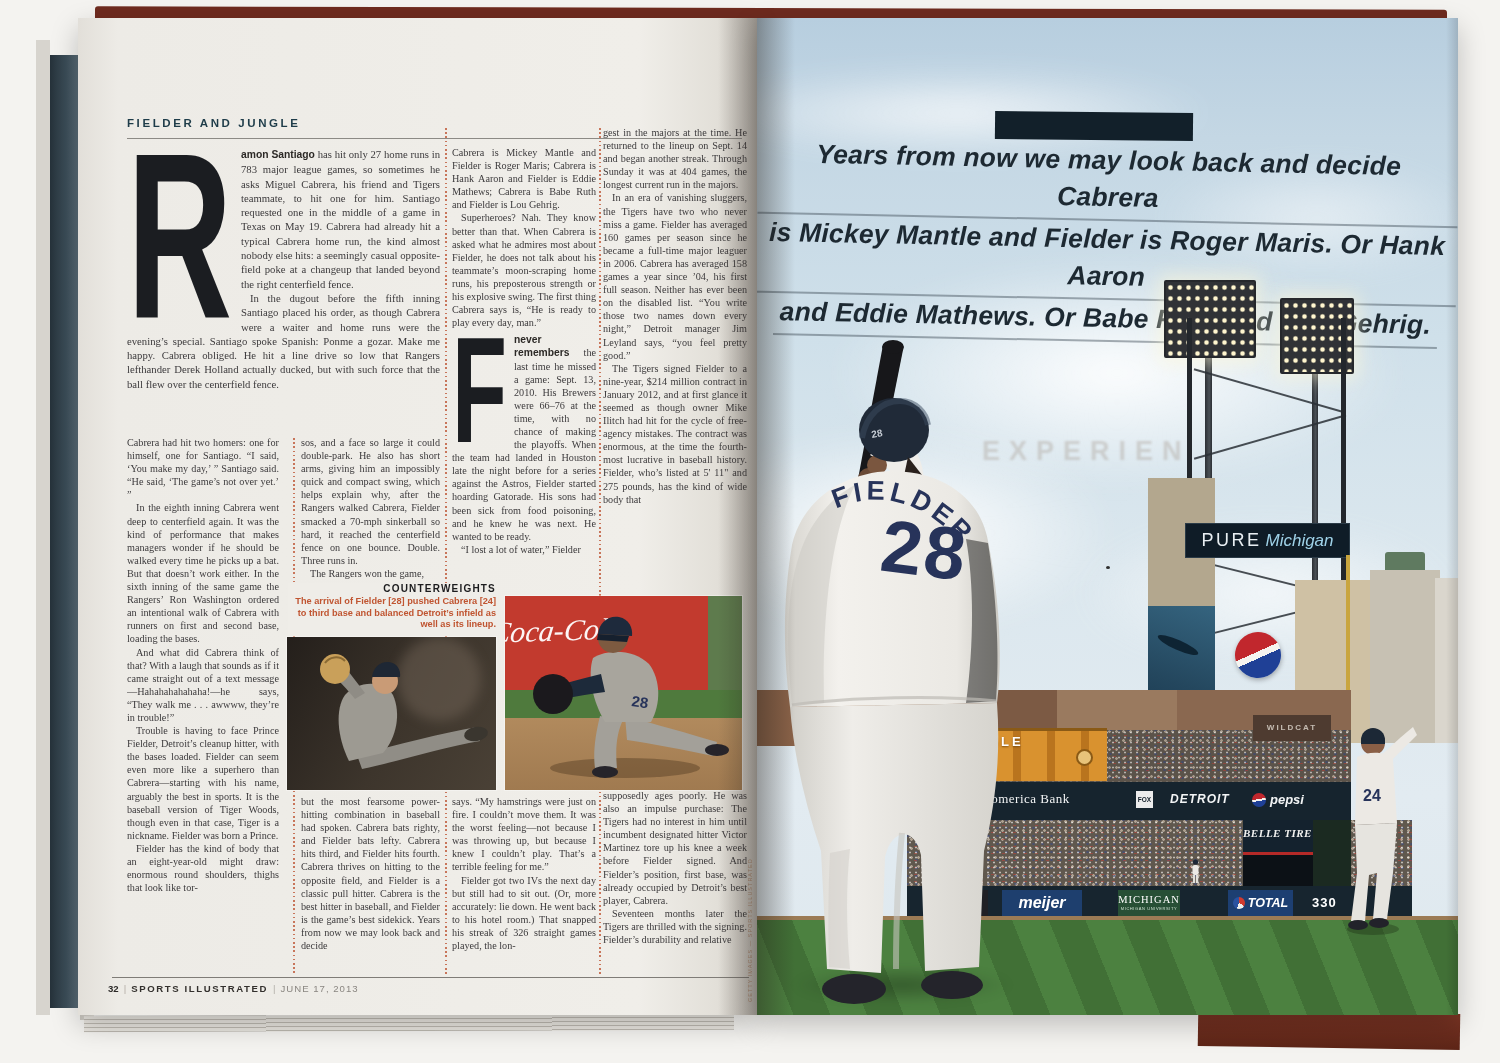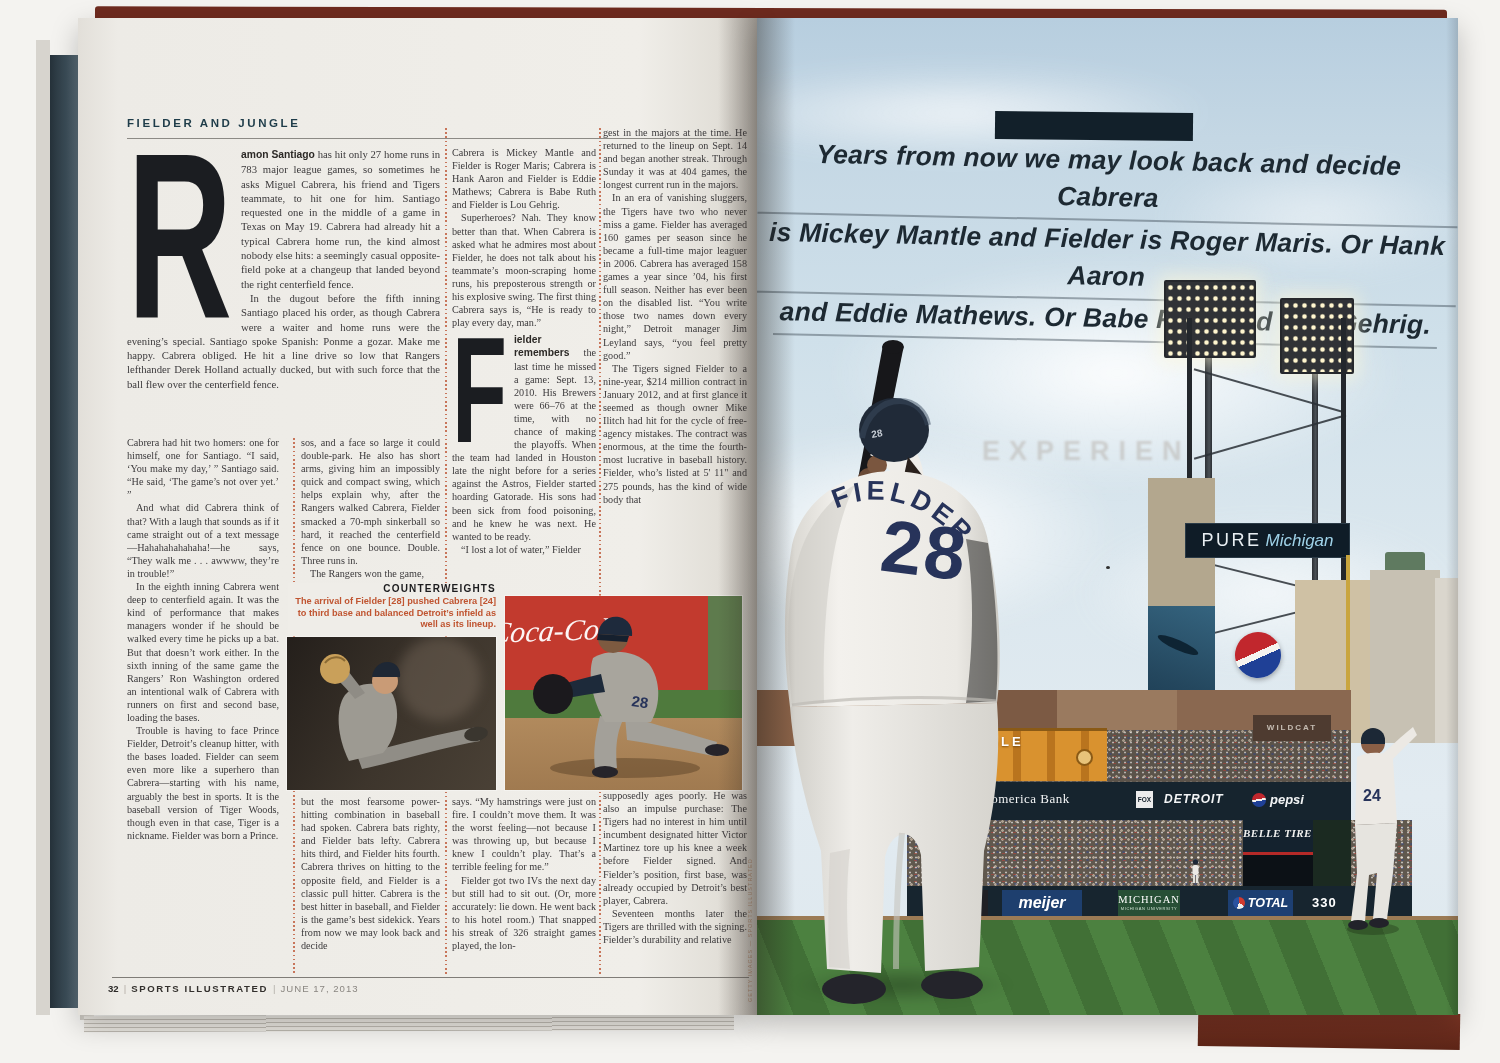--- a/index.html
+++ b/index.html
@@ -105,21 +105,21 @@
       background-size:6px 5px,11px 7px,9px 8px,7px 9px;
       background-position:0 0,3px 2px,5px 4px,1px 6px;}
   #crowd-up{left:173px;top:712px;width:421px;height:52px;}
   #crowd-lo{left:150px;top:802px;width:505px;height:68px;filter:brightness(1.06);}
   #jungle{left:196px;top:710px;width:154px;height:50px;background:repeating-linear-gradient(90deg,#d9922f 0 26px,#b9741e 26px 34px);border-top:3px solid #8a5a16;
       color:#fff;font-family:"Liberation Sans",sans-serif;font-weight:bold;font-size:13px;letter-spacing:3px;text-align:left;line-height:22px;text-shadow:0 1px 2px #7a4d10;}
   .tigerhead{position:absolute;width:13px;height:13px;border-radius:50%;background:#e8c37a;border:2px solid #8a5a16;}
   #facade{left:173px;top:764px;width:421px;height:38px;background:#16242e;color:#f2f4f5;}
   #s-comerica{left:52px;top:9px;font-size:13px;letter-spacing:.5px;font-family:"Liberation Serif",serif;}
   #s-foxbox{left:206px;top:9px;width:17px;height:17px;background:#ececec;color:#14202a;font-family:"Liberation Sans",sans-serif;font-weight:bold;font-size:6.5px;text-align:center;line-height:17px;}
-  #s-detroit{left:234px;top:10px;font-family:"Liberation Sans",sans-serif;font-weight:bold;font-style:italic;font-size:12px;letter-spacing:1px;}
+  #s-detroit{left:240px;top:10px;font-family:"Liberation Sans",sans-serif;font-weight:bold;font-style:italic;font-size:12px;letter-spacing:1px;}
   .pepsiball{border-radius:50%;background:linear-gradient(170deg,#c1272d 0 44%,#f5f3ef 44% 56%,#1f4096 56% 100%);}
   #s-pepsiball{left:322px;top:11px;width:14px;height:14px;}
   #s-pepsi{left:340px;top:10px;font-family:"Liberation Sans",sans-serif;font-weight:bold;font-style:italic;font-size:13px;}
   #belle{left:486px;top:802px;width:70px;height:32px;background:#14222e;color:#f2f2f0;text-align:left;
       font-family:"Liberation Serif",serif;font-weight:bold;font-style:italic;font-size:11px;line-height:26px;letter-spacing:.5px;border-bottom:3px solid #b52a28;}
   #belle-screen{left:486px;top:837px;width:70px;height:31px;background:#0c1116;}
   #bullpen{left:556px;top:802px;width:38px;height:66px;background:#1b2a21;}
   #wall{left:150px;top:868px;width:505px;height:34px;background:#17252f;color:#f2f3f4;}
   .wallad{position:absolute;top:4px;height:26px;font-family:"Liberation Sans",sans-serif;color:#fff;overflow:hidden;}
   #ad-jimmy{left:23px;width:58px;background:#202024;font-weight:bold;font-size:7px;line-height:9px;text-align:center;padding-top:4px;height:22px;}
@@ -168,23 +168,24 @@
       <svg width="106" height="174" viewBox="0 0 106 174">
           <text class="dcap" x="0" y="168" font-size="235" transform="scale(0.62 1)">R</text>
         </svg>
     </span>
     <p class="ni"><span class="leadin">amon Santiago</span><span> has hit only 27 home runs in 783 major league games, so sometimes he asks Miguel Cabrera, his friend and Tigers teammate, to hit one for him. Santiago requested one in the middle of a game in Texas on May 19. Cabrera had already hit a typical Cabrera home run, the kind almost nobody else hits: a seemingly casual opposite-field poke at a changeup that landed beyond the right centerfield fence.</span></p>
     <p>In the dugout before the fifth inning Santiago placed his order, as though Cabrera were a waiter and home runs were the evening’s special. Santiago spoke Spanish: Ponme a gozar. Make me happy. Cabrera obliged. He hit a line drive so low that Rangers lefthander Derek Holland actually ducked, but with such force that the ball flew over the centerfield fence.</p>
   </div>
 
   <div class="abs bt" id="col1">
     <p class="ni">Cabrera had hit two homers: one for himself, one for Santiago. “I said, ‘You make my day,’ ” Santiago said. “He said, ‘The game’s not over yet.’ ”</p>
+    <p>In the eighth inning Cabrera went deep to centerfield again. It was the kind of performance that makes managers wonder if he should be walked every time he picks up a bat. But that doesn’t work either. In the sixth inning of the same game the Rangers’ Ron Washington ordered an intentional walk of Cabrera with runners on first and second base, loading the bases.</p>
     <p>And what did Cabrera think of that? With a laugh that sounds as if it came straight out of a text message—Hahahahahahaha!—he says, “They walk me . . . awwww, they’re in trouble!”</p>
-    <p>In the eighth inning Cabrera went deep to centerfield again. It was the kind of performance that makes managers wonder if he should be walked every time he picks up a bat. But that doesn’t work either. In the sixth inning of the same game the Rangers’ Ron Washington ordered an intentional walk of Cabrera with runners on first and second base, loading the bases.</p>
     <p>Trouble is having to face Prince Fielder, Detroit’s cleanup hitter, with the bases loaded. Fielder can seem even more like a superhero than Cabrera—starting with his name, arguably the best in sports. It is the baseball version of Tiger Woods, though even in that case, Tiger is a nickname. Fielder was born a Prince.</p>
+    <p>Fielder has the kind of body that an eight-year-old might draw: enormous round shoulders, thighs that look like tor-</p>
   </div>
 
   <div class="abs bt" id="col2a">
     <p class="ni">sos, and a face so large it could double-park. He also has short arms, giving him an impossibly quick and compact swing, which helps explain why, after the Rangers walked Cabrera, Fielder smacked a 70-mph sinkerball so hard, it reached the centerfield fence on one bounce. Double. Three runs in.</p>
     <p>The Rangers won the game,</p>
   </div>
 
   <div class="abs" id="cap">
     <div class="t">COUNTERWEIGHTS</div>
     <div class="b">The arrival of Fielder [28] pushed Cabrera [24] to third base and balanced Detroit’s infield as well as its lineup.</div>
@@ -237,21 +238,21 @@
 
   <div class="abs bt" id="col3a">
     <p class="ni">Cabrera is Mickey Mantle and Fielder is Roger Maris; Cabrera is Hank Aaron and Fielder is Eddie Mathews; Cabrera is Babe Ruth and Fielder is Lou Gehrig.</p>
     <p>Superheroes? Nah. They know better than that. When Cabrera is asked what he admires most about Fielder, he does not talk about his teammate’s moon-scraping home runs, his preposterous strength or his explosive swing. The first thing Cabrera says is, “He is ready to play every day, man.”</p>
     <p class="ni" style="margin-top:4px;">
       <span class="dropbox" style="margin-top:2px">
         <svg width="54" height="112" viewBox="0 0 54 112">
             <text class="dcap" x="0" y="107" font-size="150" transform="scale(0.60 1)">F</text>
           </svg>
       </span>
-      <span class="leadin">ielder remembers</span><span> the last time he missed a game: Sept. 13, 2010. His Brewers were 66–76 at the time, with</span>
+      <span class="leadin">never remembers</span><span> the last time he missed a game: Sept. 13, 2010. His Brewers were 66–76 at the time, with</span>
       <span>no chance of making the playoffs. When the team had landed in Houston late the night before for a series against the Astros, Fielder started hoarding Gatorade. His sons had been sick from food poisoning, and he knew he was next. He wanted to be ready.</span>
     </p>
     <p>“I lost a lot of water,” Fielder</p>
   </div>
 
   <div class="abs bt" id="col3b">
     <p class="ni">says. “My hamstrings were just on fire. I couldn’t move them. It was the worst feeling—not because I was throwing up, but because I knew I couldn’t play. That’s a terrible feeling for me.”</p>
     <p>Fielder got two IVs the next day but still had to sit out. (Or, more accurately: lie down. He went back to his hotel room.) That snapped his streak of 326 straight games played, the lon-</p>
   </div>
 

